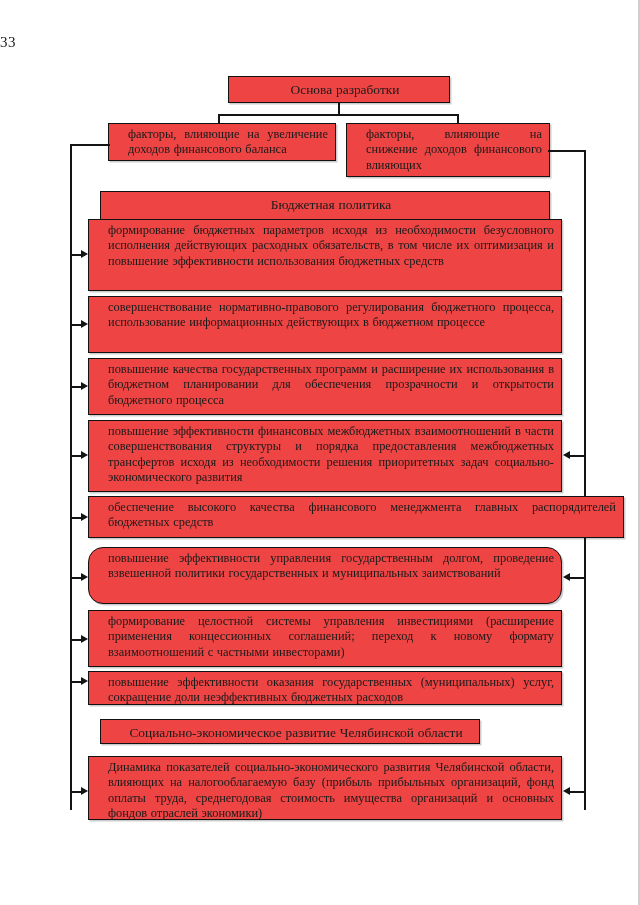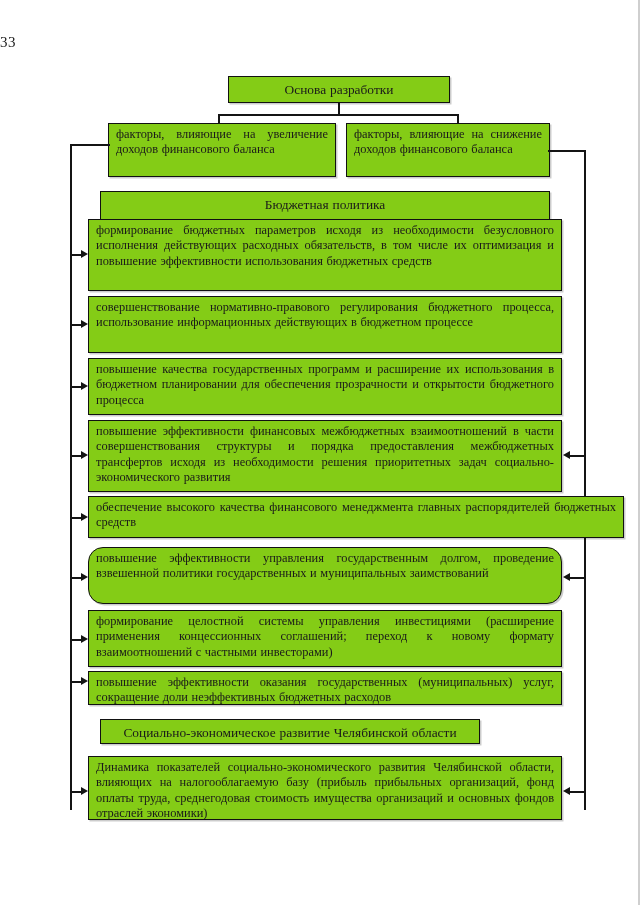--- a/index.html
+++ b/index.html
@@ -33,23 +33,24 @@
     width: 640px;
     text-align: left;
     font-size: 15px;
     letter-spacing: 0.5px;
   }
 
   
   .box {
     position: absolute;
     border: 1.6px solid #111;
-    background: #84cc16;
+    background: #ef4444;
     box-sizing: border-box;
     box-shadow: 1.5px 1.5px 0 rgba(0,0,0,0.20);
+    padding-left: 12px;
   }
   .box .txt {
     display: block;
     font-size: 12.4px;
     line-height: 15.4px;
     text-align: justify;
     text-align-last: left;
     padding: 3px 7px 3px 7px;
     hyphens: none;
     word-spacing: 0.5px;
@@ -96,26 +97,26 @@
   <span class="txt">Основа разработки</span>
 </div>
 
 <div class="ln vln" style="left:338px; top:103px; height:12px;"></div>
 
 <div class="ln hln" style="left:218px; top:114px; width:240px;"></div>
 
 <div class="ln vln" style="left:218px; top:114px; height:10px;"></div>
 <div class="ln vln" style="left:457px; top:114px; height:10px;"></div>
 
-<div class="box" style="left:108px; top:123px; width:228px; height:54px;">
+<div class="box" style="left:108px; top:123px; width:228px; height:38px;">
   <span class="txt">факторы, влияющие на увеличение доходов финансового баланса</span>
 </div>
 
 <div class="box" style="left:346px; top:123px; width:204px; height:54px;">
-  <span class="txt">факторы, влияющие на снижение доходов финансового баланса</span>
+  <span class="txt">факторы, влияющие на снижение доходов финансового влияющих</span>
 </div>
 
 <div class="ln hln" style="left:70px; top:144px; width:40px;"></div>
 <div class="ln vln" style="left:70px; top:144px; height:666px;"></div>
 
 <div class="ln hln" style="left:548px; top:150px; width:38px;"></div>
 <div class="ln vln" style="left:584px; top:150px; height:660px;"></div>
 
 <div class="box center" style="left:100px; top:191px; width:450px; height:42px;">
   <span class="txt">Бюджетная политика</span>

